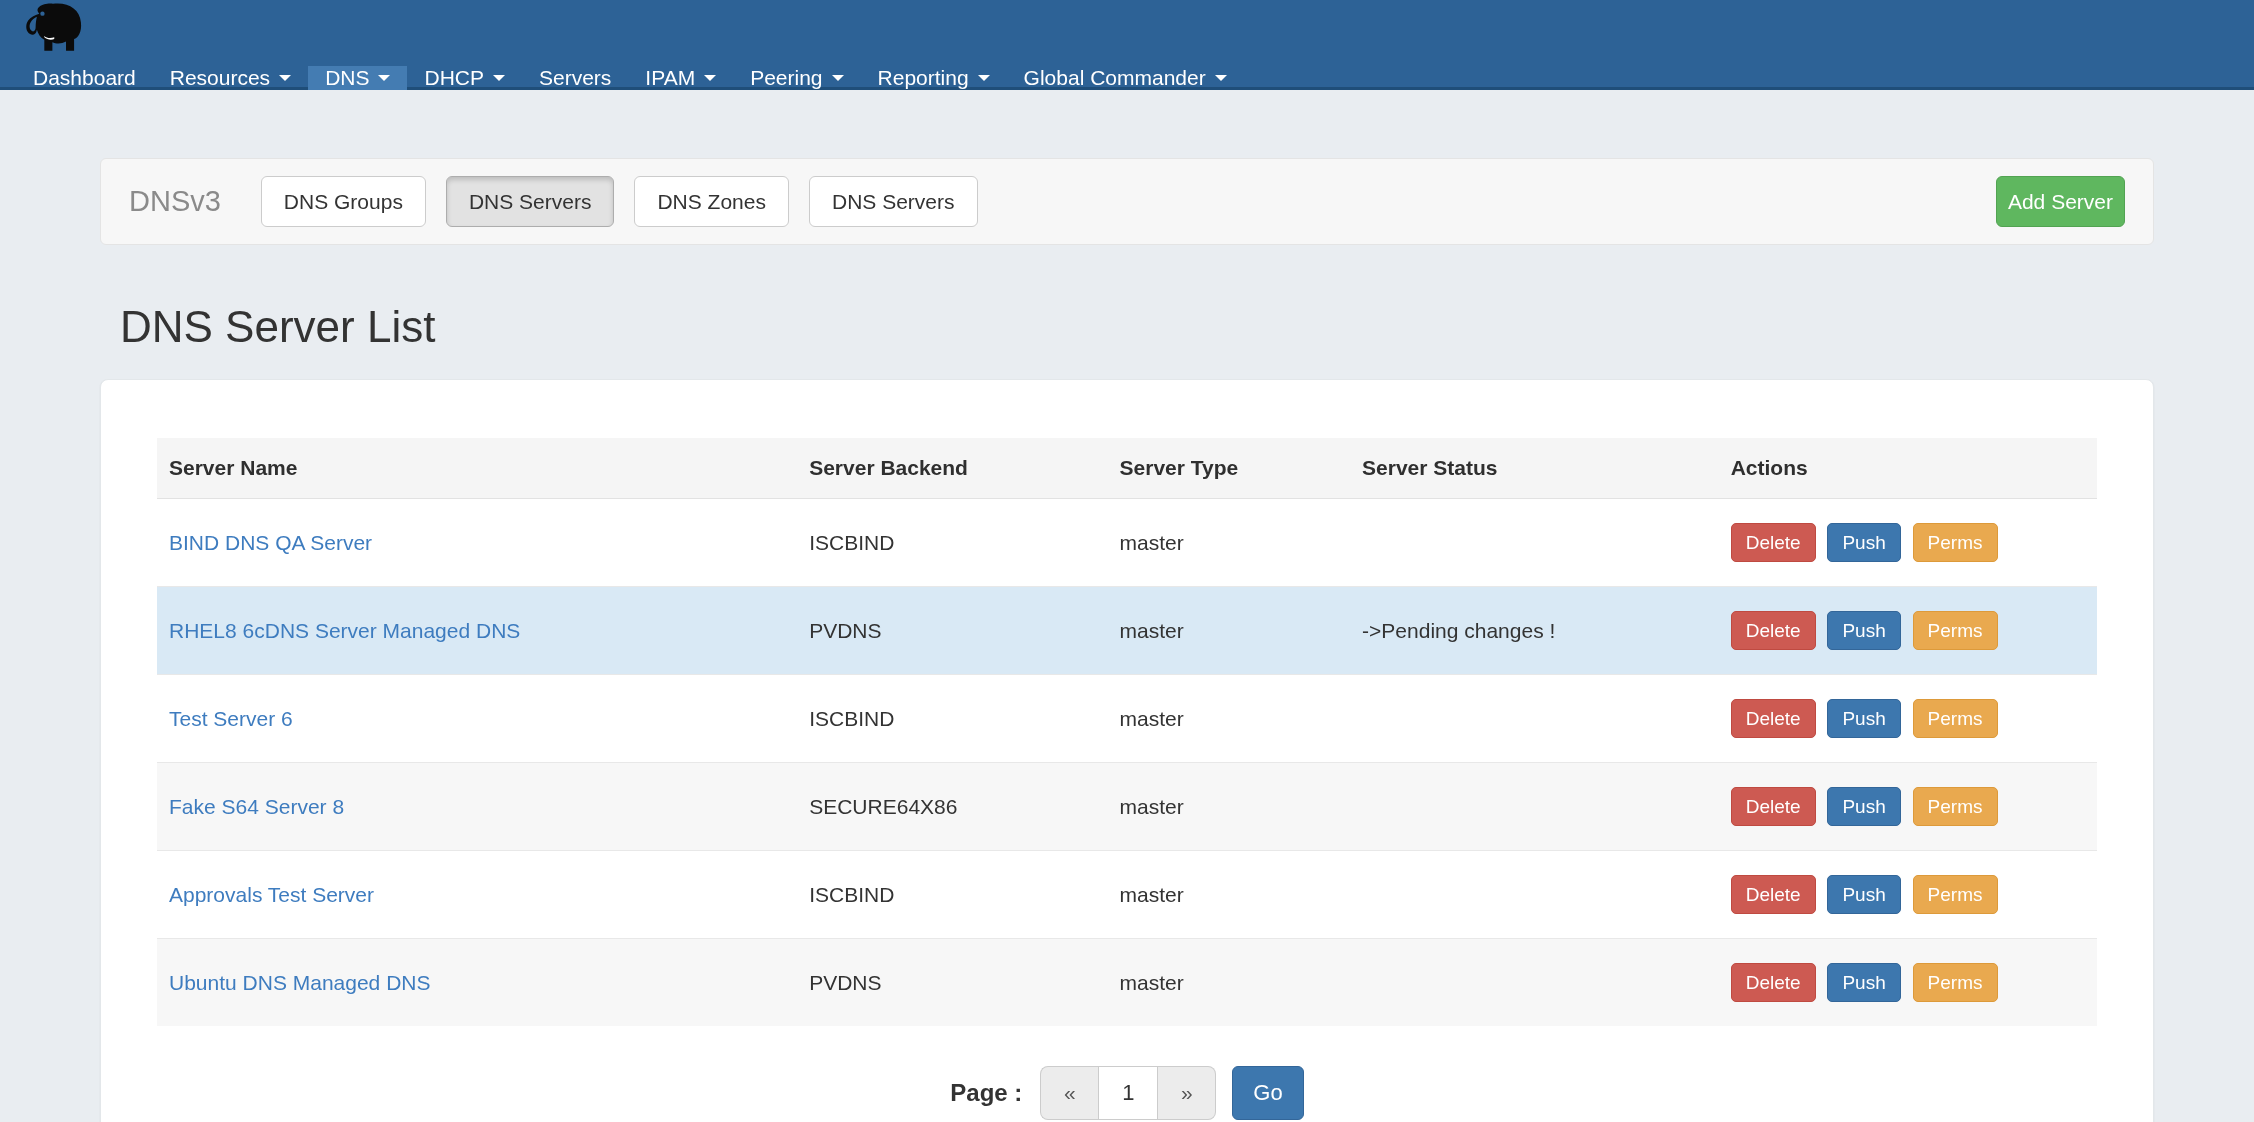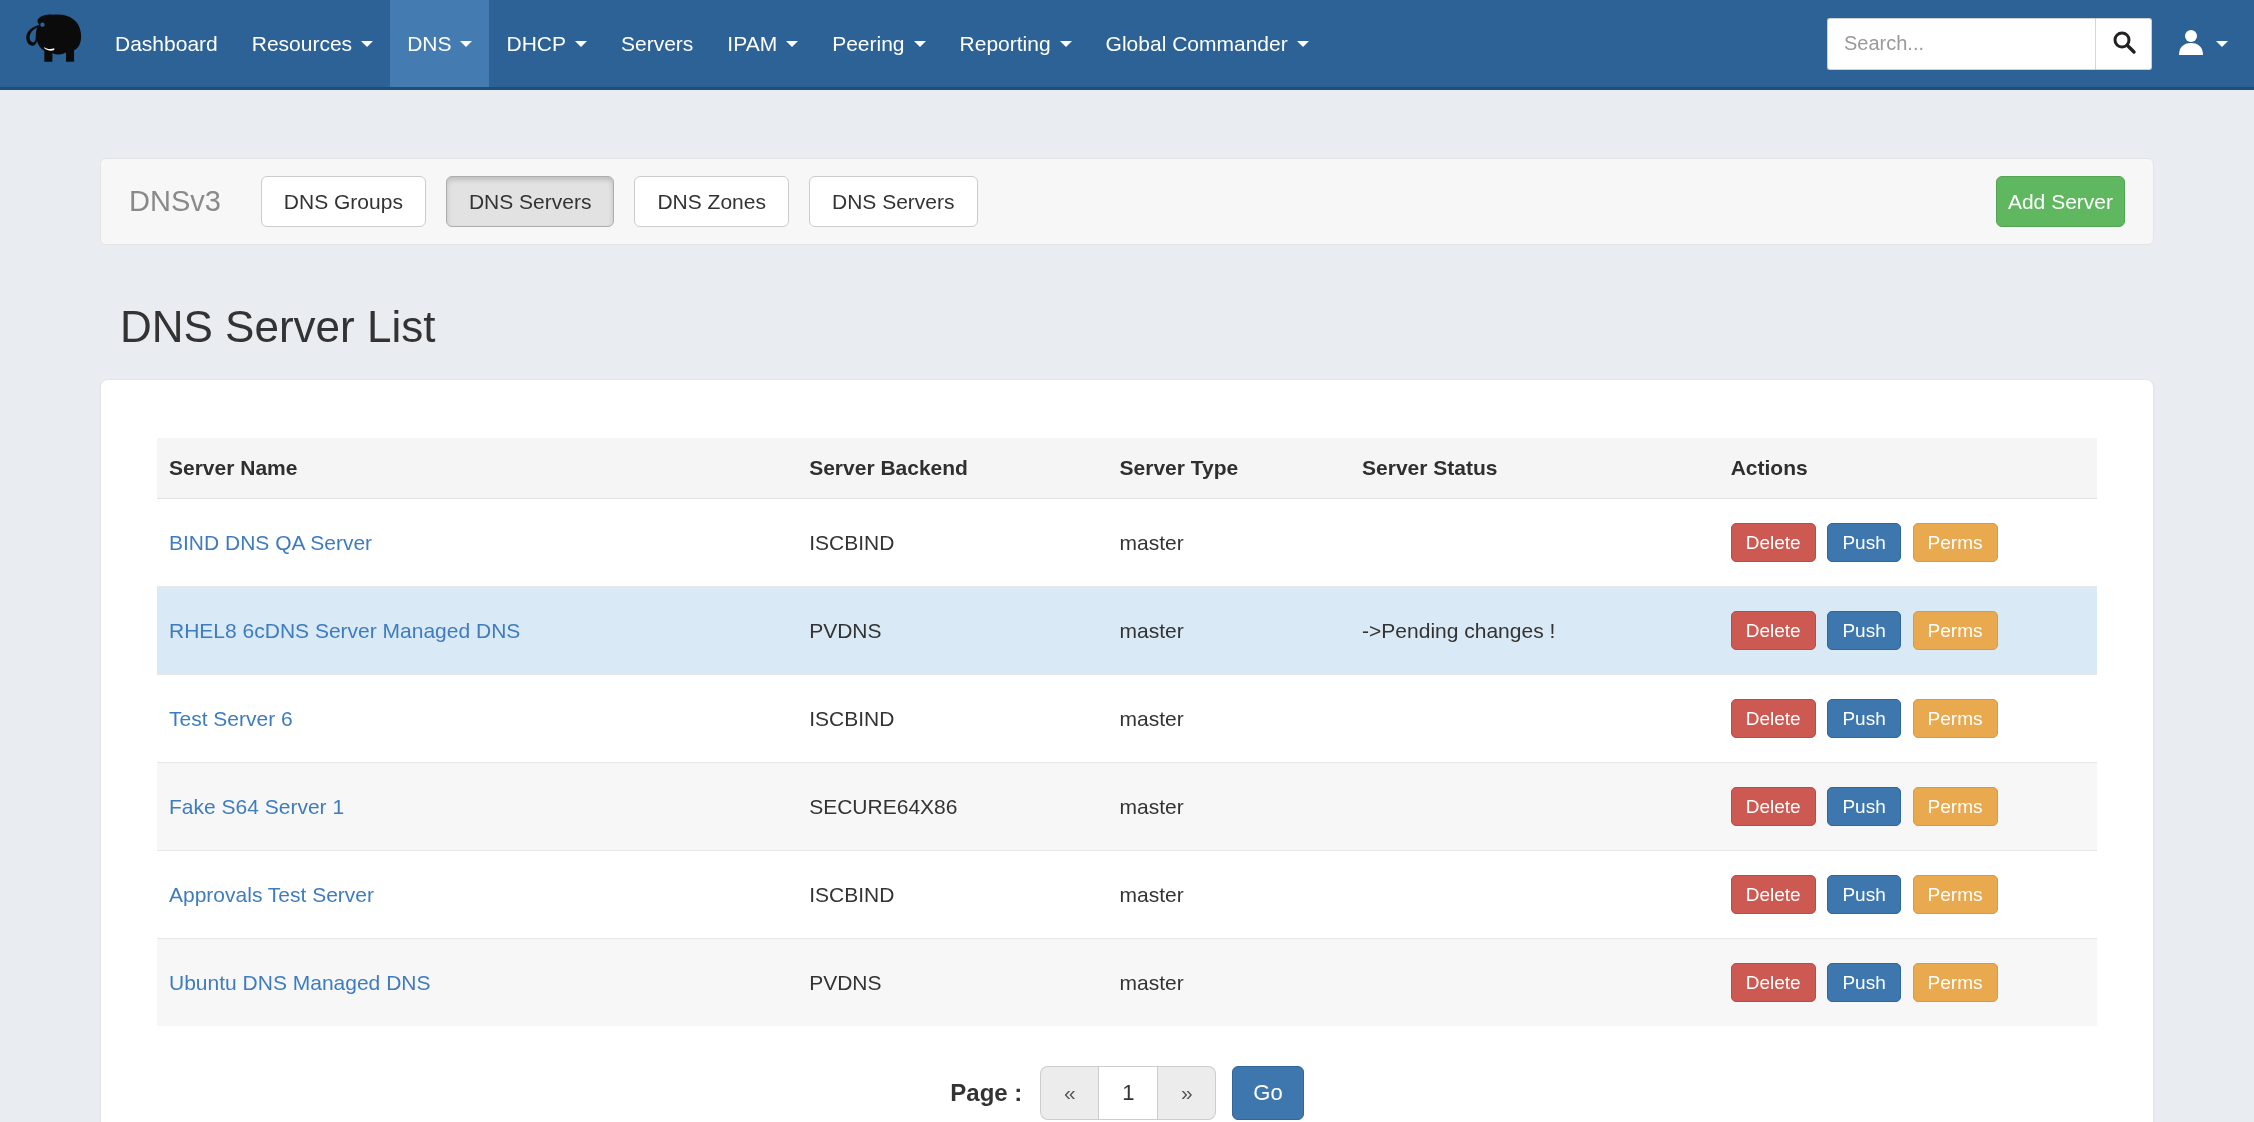--- a/index.html
+++ b/index.html
@@ -12,20 +12,21 @@
   }
 
   
   .navbar {
     height: 90px;
     background: #2d6296;
     border-bottom: 3px solid #1f4e79;
     display: flex;
     align-items: stretch;
     padding-left: 16px;
+    flex-direction: column;
   }
   .brand {
     display: flex; align-items: center;
     padding: 0 14px 0 6px;
     cursor: pointer;
   }
   .nav-items { display: flex; align-items: stretch; }
   .nav-item {
     display: flex; align-items: center;
     padding: 0 17px;
@@ -281,42 +282,20 @@
     <a class="nav-item">
       <span>Reporting</span>
       <span class="caret"></span>
     </a>
     <a class="nav-item">
       <span>Global Commander</span>
       <span class="caret"></span>
     </a>
   </div>
 
-  <div class="nav-right">
-    <div class="search-group">
-      <input class="search-input" type="text" placeholder="Search..." style="">
-      <button class="search-btn">
-        <span>
-          <svg width="26" height="26" viewBox="0 0 26 26">
-            <circle cx="11" cy="11" r="7" fill="none" stroke="#222" stroke-width="3"></circle>
-            <line x1="16.5" y1="16.5" x2="23" y2="23" stroke="#222" stroke-width="3.4" stroke-linecap="round"></line>
-          </svg>
-        </span>
-      </button>
-    </div>
-    <div class="user-menu">
-      <span>
-        <svg width="30" height="30" viewBox="0 0 30 30">
-          <circle cx="15" cy="9" r="6" fill="#ffffff"></circle>
-          <path d="M3 28 C3 19 9 16 15 16 C21 16 27 19 27 28 Z" fill="#ffffff"></path>
-        </svg>
-      </span>
-      <span class="caret"></span>
-    </div>
-  </div>
 </div>
 
 <div class="container">
 
   <div class="module-toolbar">
     <span class="module-label">DNSv3</span>
     <button class="tab-btn">DNS Groups</button>
     <button class="tab-btn active">DNS Servers</button>
     <button class="tab-btn">DNS Zones</button>
     <button class="tab-btn">DNS Servers</button>
@@ -364,21 +343,21 @@
           <td>ISCBIND</td>
           <td>master</td>
           <td></td>
           <td>
             <button class="action-btn btn-delete">Delete</button>
             <button class="action-btn btn-push">Push</button>
             <button class="action-btn btn-perms">Perms</button>
           </td>
         </tr>
         <tr>
-          <td><a class="server-link">Fake S64 Server 1</a></td>
+          <td><a class="server-link">Fake S64 Server 8</a></td>
           <td>SECURE64X86</td>
           <td>master</td>
           <td></td>
           <td>
             <button class="action-btn btn-delete">Delete</button>
             <button class="action-btn btn-push">Push</button>
             <button class="action-btn btn-perms">Perms</button>
           </td>
         </tr>
         <tr>

